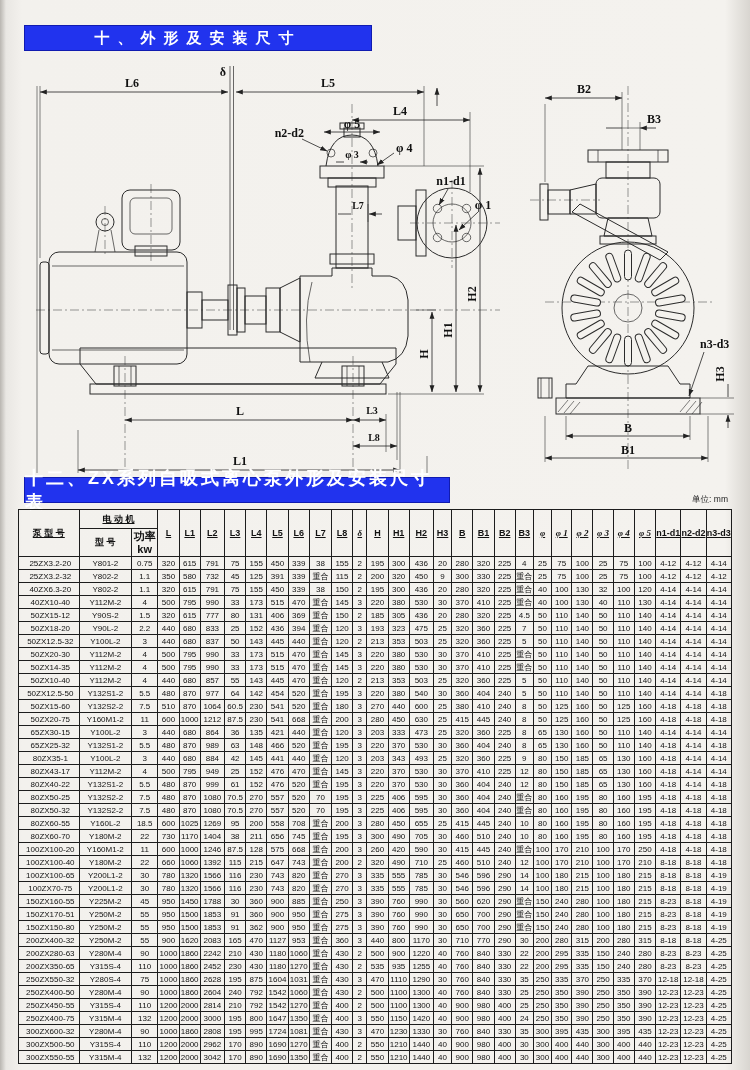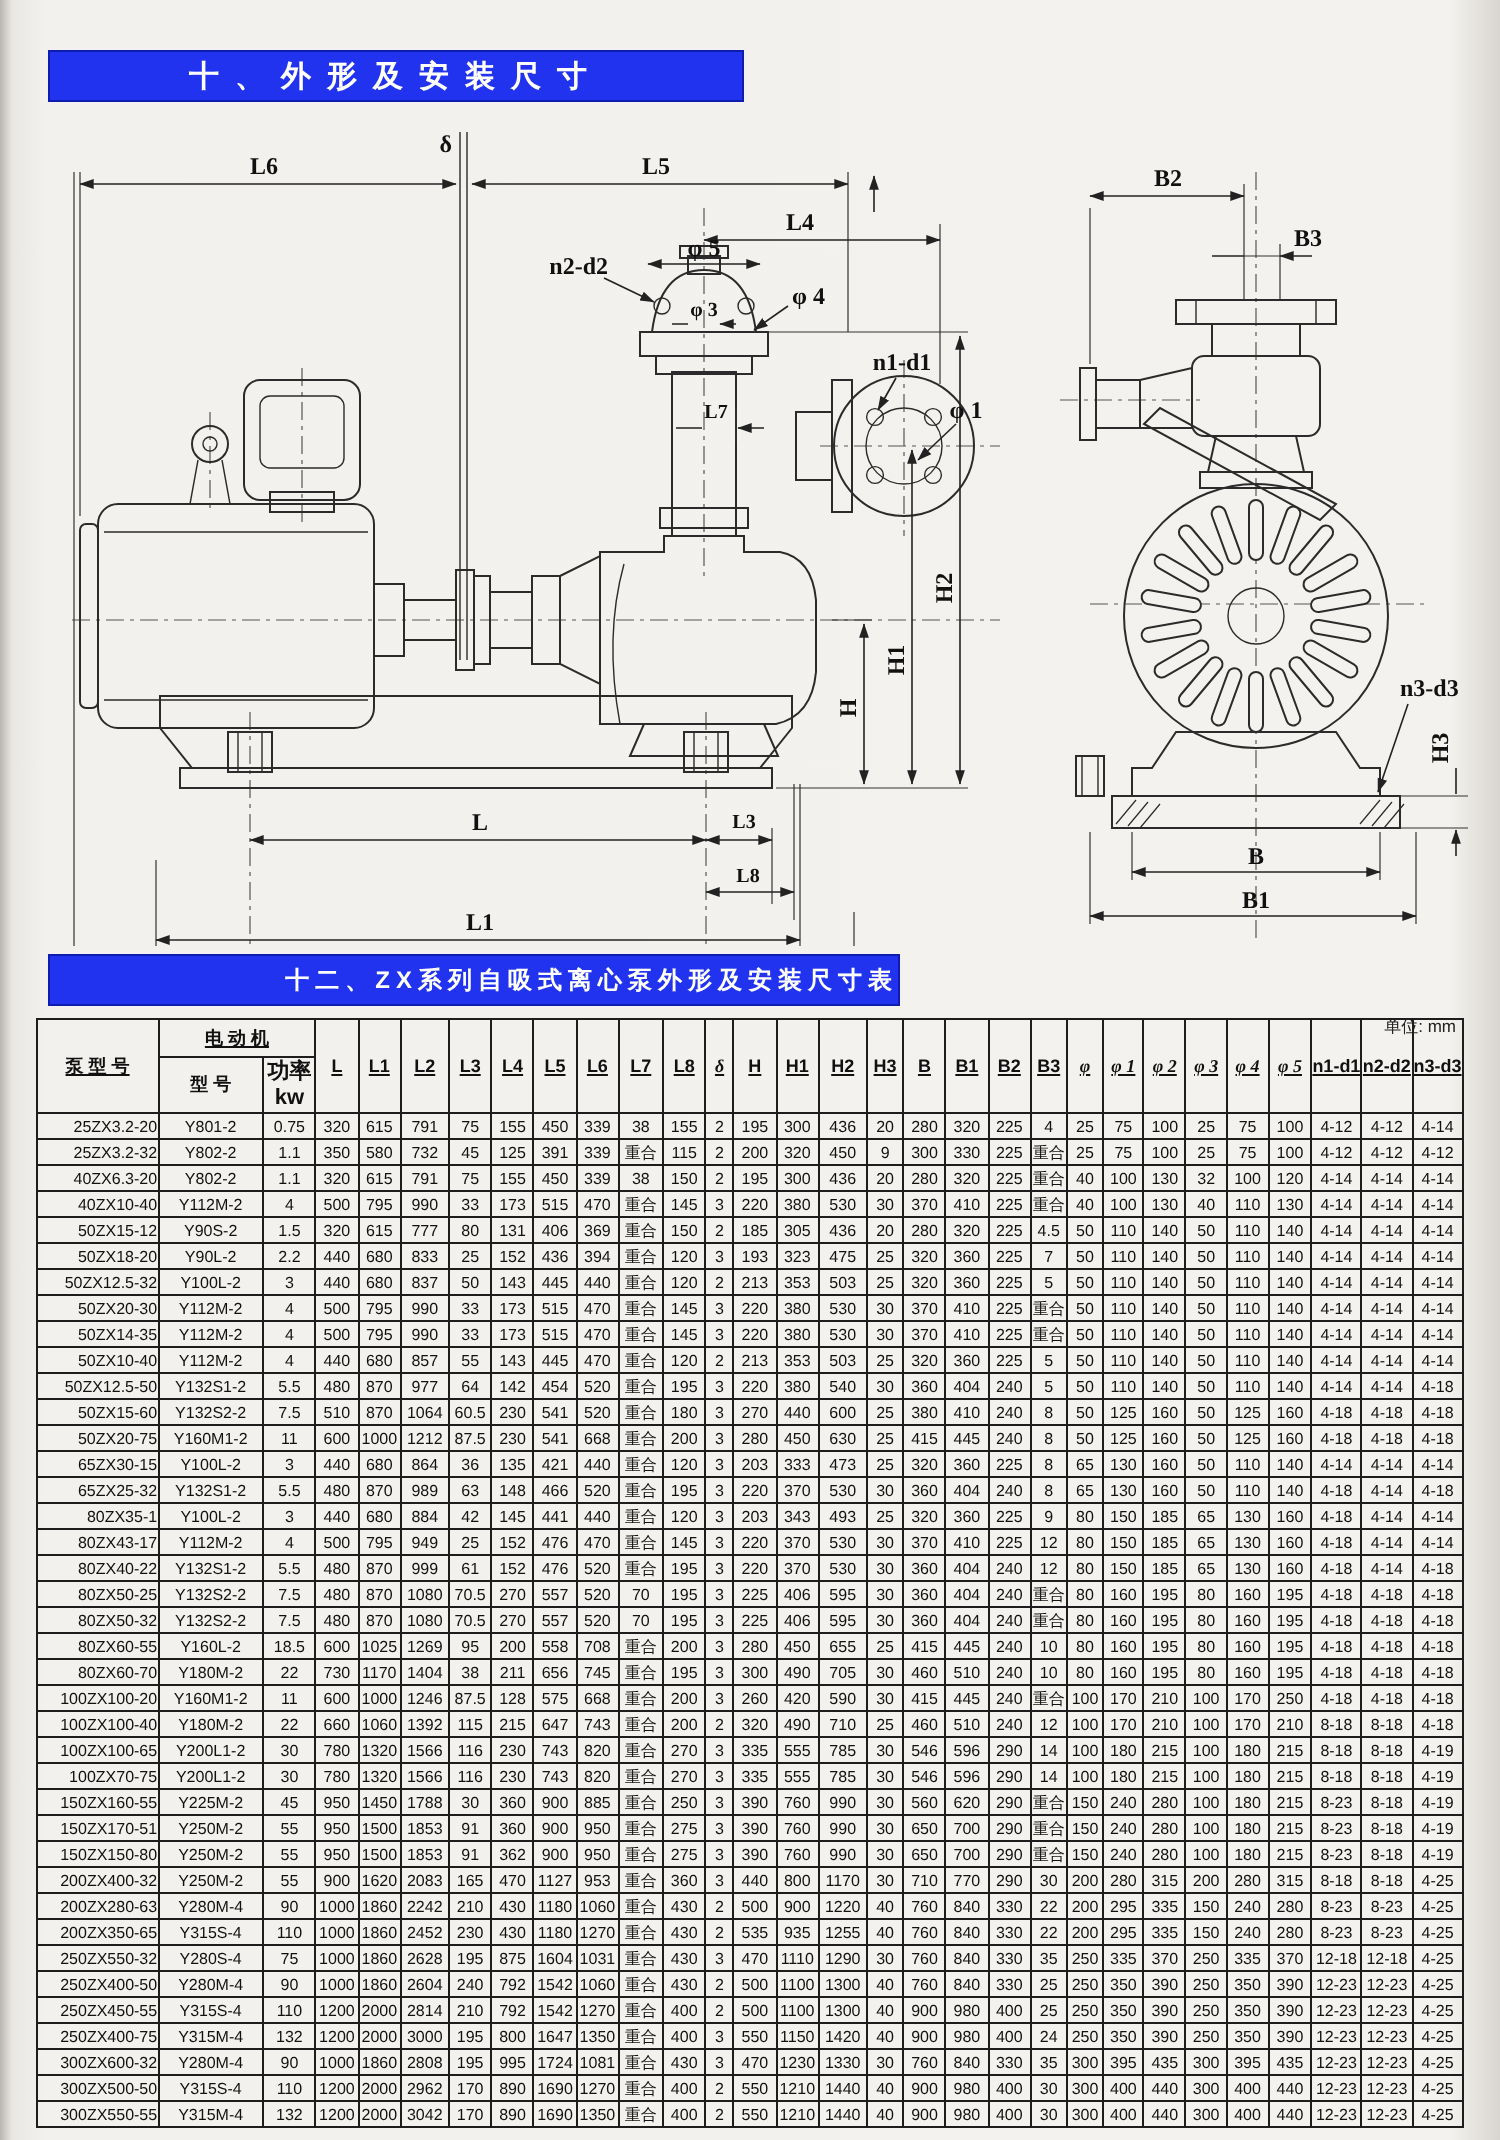--- a/index.html
+++ b/index.html
@@ -7,22 +7,22 @@
     width:750px;height:1070px;position:relative;overflow:hidden;
     font-family:"Liberation Sans",sans-serif;color:#111;
     background:linear-gradient(90deg,#b9b6b1 0,#e9e7e3 6px,#f3f1ed 22px,#f4f2ee 725px,#d8d5d0 750px);
   }
   .banner{
     position:absolute;left:24px;height:24px;background:#2133ee;border:1px solid #101bb0;
     color:#fff;font-weight:bold;display:flex;align-items:center;justify-content:center;
     font-family:"Liberation Sans",sans-serif;
   }
   #banner1{top:25px;width:346px;font-size:15px;letter-spacing:8px;font-family:Liberation Mono, monospace;}
-  #banner2{top:477px;width:424px;font-size:12px;letter-spacing:3px;justify-content:flex-end;}
-  #unit{position:absolute;top:508px;right:22px;font-size:8.5px;color:#222;}
+  #banner2{top:477px;width:424px;font-size:18px;letter-spacing:3px;justify-content:flex-end;}
+  #unit{position:absolute;top:494px;right:22px;font-size:8.5px;color:#222;}
   #drawing{position:absolute;top:58px;left:0;}
 
   
   .ln{fill:none;stroke:#2b2b2b;stroke-width:1;}
   .thin{stroke-width:0.7;}
   .cl{fill:none;stroke:#555;stroke-width:0.6;stroke-dasharray:9 3 2 3;}
   .ext{fill:none;stroke:#333;stroke-width:0.6;}
   .dim{fill:none;stroke:#222;stroke-width:0.8;marker-start:url(#ar);marker-end:url(#ar);}
   .dime{fill:none;stroke:#222;stroke-width:0.8;marker-end:url(#ar);}
   .lbl{font:bold 12px "Liberation Serif",serif;fill:#111;}
@@ -32,21 +32,21 @@
 
   
   #tbl{
     position:absolute;top:509px;left:18px;width:714px;
     border-collapse:collapse;table-layout:fixed;
     font-family:"Liberation Sans",sans-serif;
   }
   #tbl th,#tbl td{border:1px solid #1d1d1d;text-align:center;white-space:nowrap;overflow:hidden;}
   #tbl th{font-size:9px;font-weight:bold;padding:1px 0;line-height:1.15;}
   #tbl td{font-size:8px;line-height:11px;padding:0.5px 0;}
-  #tbl td.model{text-align:right;padding-left:3px;}
+  #tbl td.model{text-align:center;padding-left:3px;}
   #tbl th.pw{white-space:pre-line;font-size:11px;}
   #tbl th.it{font-family:"Liberation Serif",serif;font-style:italic;}
   #tbl thead tr:first-child th{height:16px;text-decoration:underline;}
   #tbl thead tr:last-child th{height:21px;}
 </style>
 </head>
 <body>
 
 <div id="banner1" class="banner">
   <span>十、外形及安装尺寸</span>

